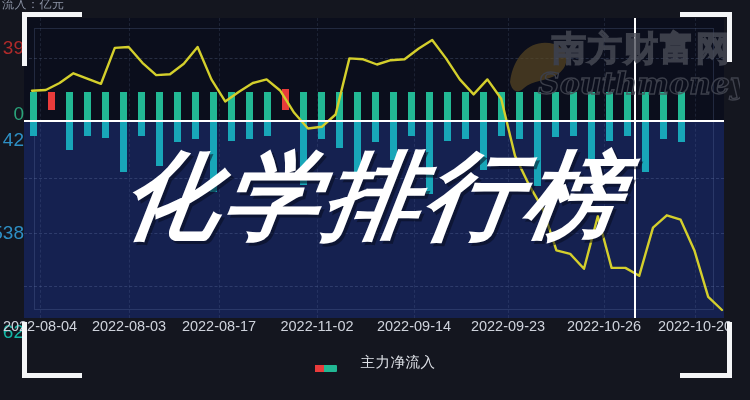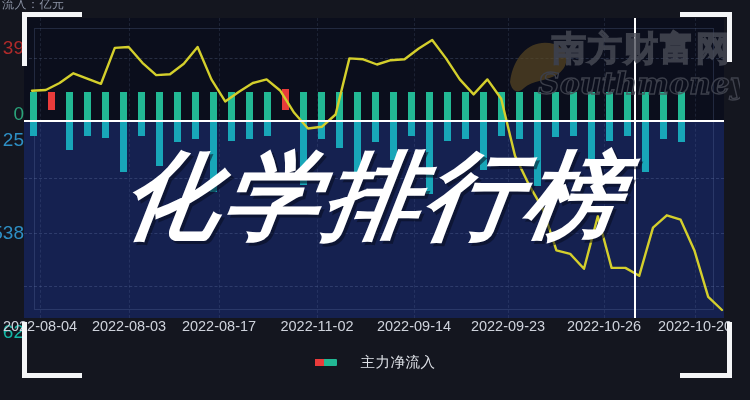--- a/index.html
+++ b/index.html
@@ -88,21 +88,21 @@
   .x-lab {
     position:absolute; top:0; color:#cfd3dc; font-size:14.5px;
     transform:translateX(-50%); white-space:nowrap;
   }
 
   
   #legend {
     position:absolute; left:0; top:350px; width:750px; height:24px;
     display:flex; justify-content:center; align-items:center; gap:120px;
   }
-  .legend-item { display:flex; align-items:center; gap:24px; }
+  .legend-item { display:flex; align-items:flex-end; gap:24px; }
   .legend-swatch { width:22px; height:7px; position:relative; border-radius:1px; }
   .legend-swatch.split { background:#22b894; }
   .legend-swatch.split::before {
     content:""; position:absolute; left:0; top:0; width:9px; height:7px; background:#ea3b3b;
   }
   .legend-swatch.yellow { background:#d4cf2c; }
   .legend-label { color:#dfe2e8; font-size:14.5px; letter-spacing:.5px; }
 
   
   #watermark {
@@ -238,21 +238,21 @@
     <svg id="line-svg" viewBox="0 0 700 300" preserveAspectRatio="none">
       <polyline id="index-line" fill="none" stroke="#d4cf2c" stroke-width="2.4" stroke-linejoin="round" stroke-linecap="round" points="8.0,72.8 21.8,72.0 35.6,65.0 49.4,55.3 63.2,60.6 77.0,65.8 90.8,29.9 104.6,29.0 118.4,44.8 132.2,57.1 146.0,56.2 159.8,45.7 173.6,29.0 187.4,61.4 201.2,83.4 215.0,73.7 228.8,65.0 242.6,61.4 256.4,72.8 270.2,94.8 284.0,110.5 297.8,108.8 311.6,96.5 325.4,40.4 339.2,41.3 353.0,46.5 366.8,42.2 380.6,41.3 394.4,30.8 408.2,22.0 422.0,40.4 435.8,61.4 449.6,76.4 463.4,61.4 477.2,80.7 491.0,137.7 504.8,166.6 518.6,190.3 532.4,232.4 546.2,235.9 560.0,250.8 573.8,198.2 587.6,249.9 601.4,249.9 615.2,257.8 629.0,209.6 642.8,197.3 656.6,201.7 670.4,232.4 684.2,278.9 698.0,292.0"></polyline>
     </svg>
     <div id="xhair-h" style="top: 102px;"></div>
     <div id="xhair-v" style="left: 610px;"></div>
   </div>
 
   <div id="y-axis-labels">
       <span class="y-lab" style="top: 30px; color: rgb(176, 42, 42);">39</span>
       <span class="y-lab" style="top: 96px; color: rgb(42, 163, 122);">0</span>
-      <span class="y-lab" style="top: 122px; color: rgb(46, 143, 196);">25</span>
+      <span class="y-lab" style="top: 122px; color: rgb(46, 143, 196);">42</span>
       <span class="y-lab" style="top: 215px; color: rgb(46, 143, 196);">538</span>
       <span class="y-lab" style="top: 314px; color: #14b8a6;">62</span>
     </div>
 
   <div id="x-axis-labels">
       <span class="x-lab" style="left: 40px;">2022-08-04</span>
       <span class="x-lab" style="left: 129px;">2022-08-03</span>
       <span class="x-lab" style="left: 219px;">2022-08-17</span>
       <span class="x-lab" style="left: 317px;">2022-11-02</span>
       <span class="x-lab" style="left: 414px;">2022-09-14</span>

